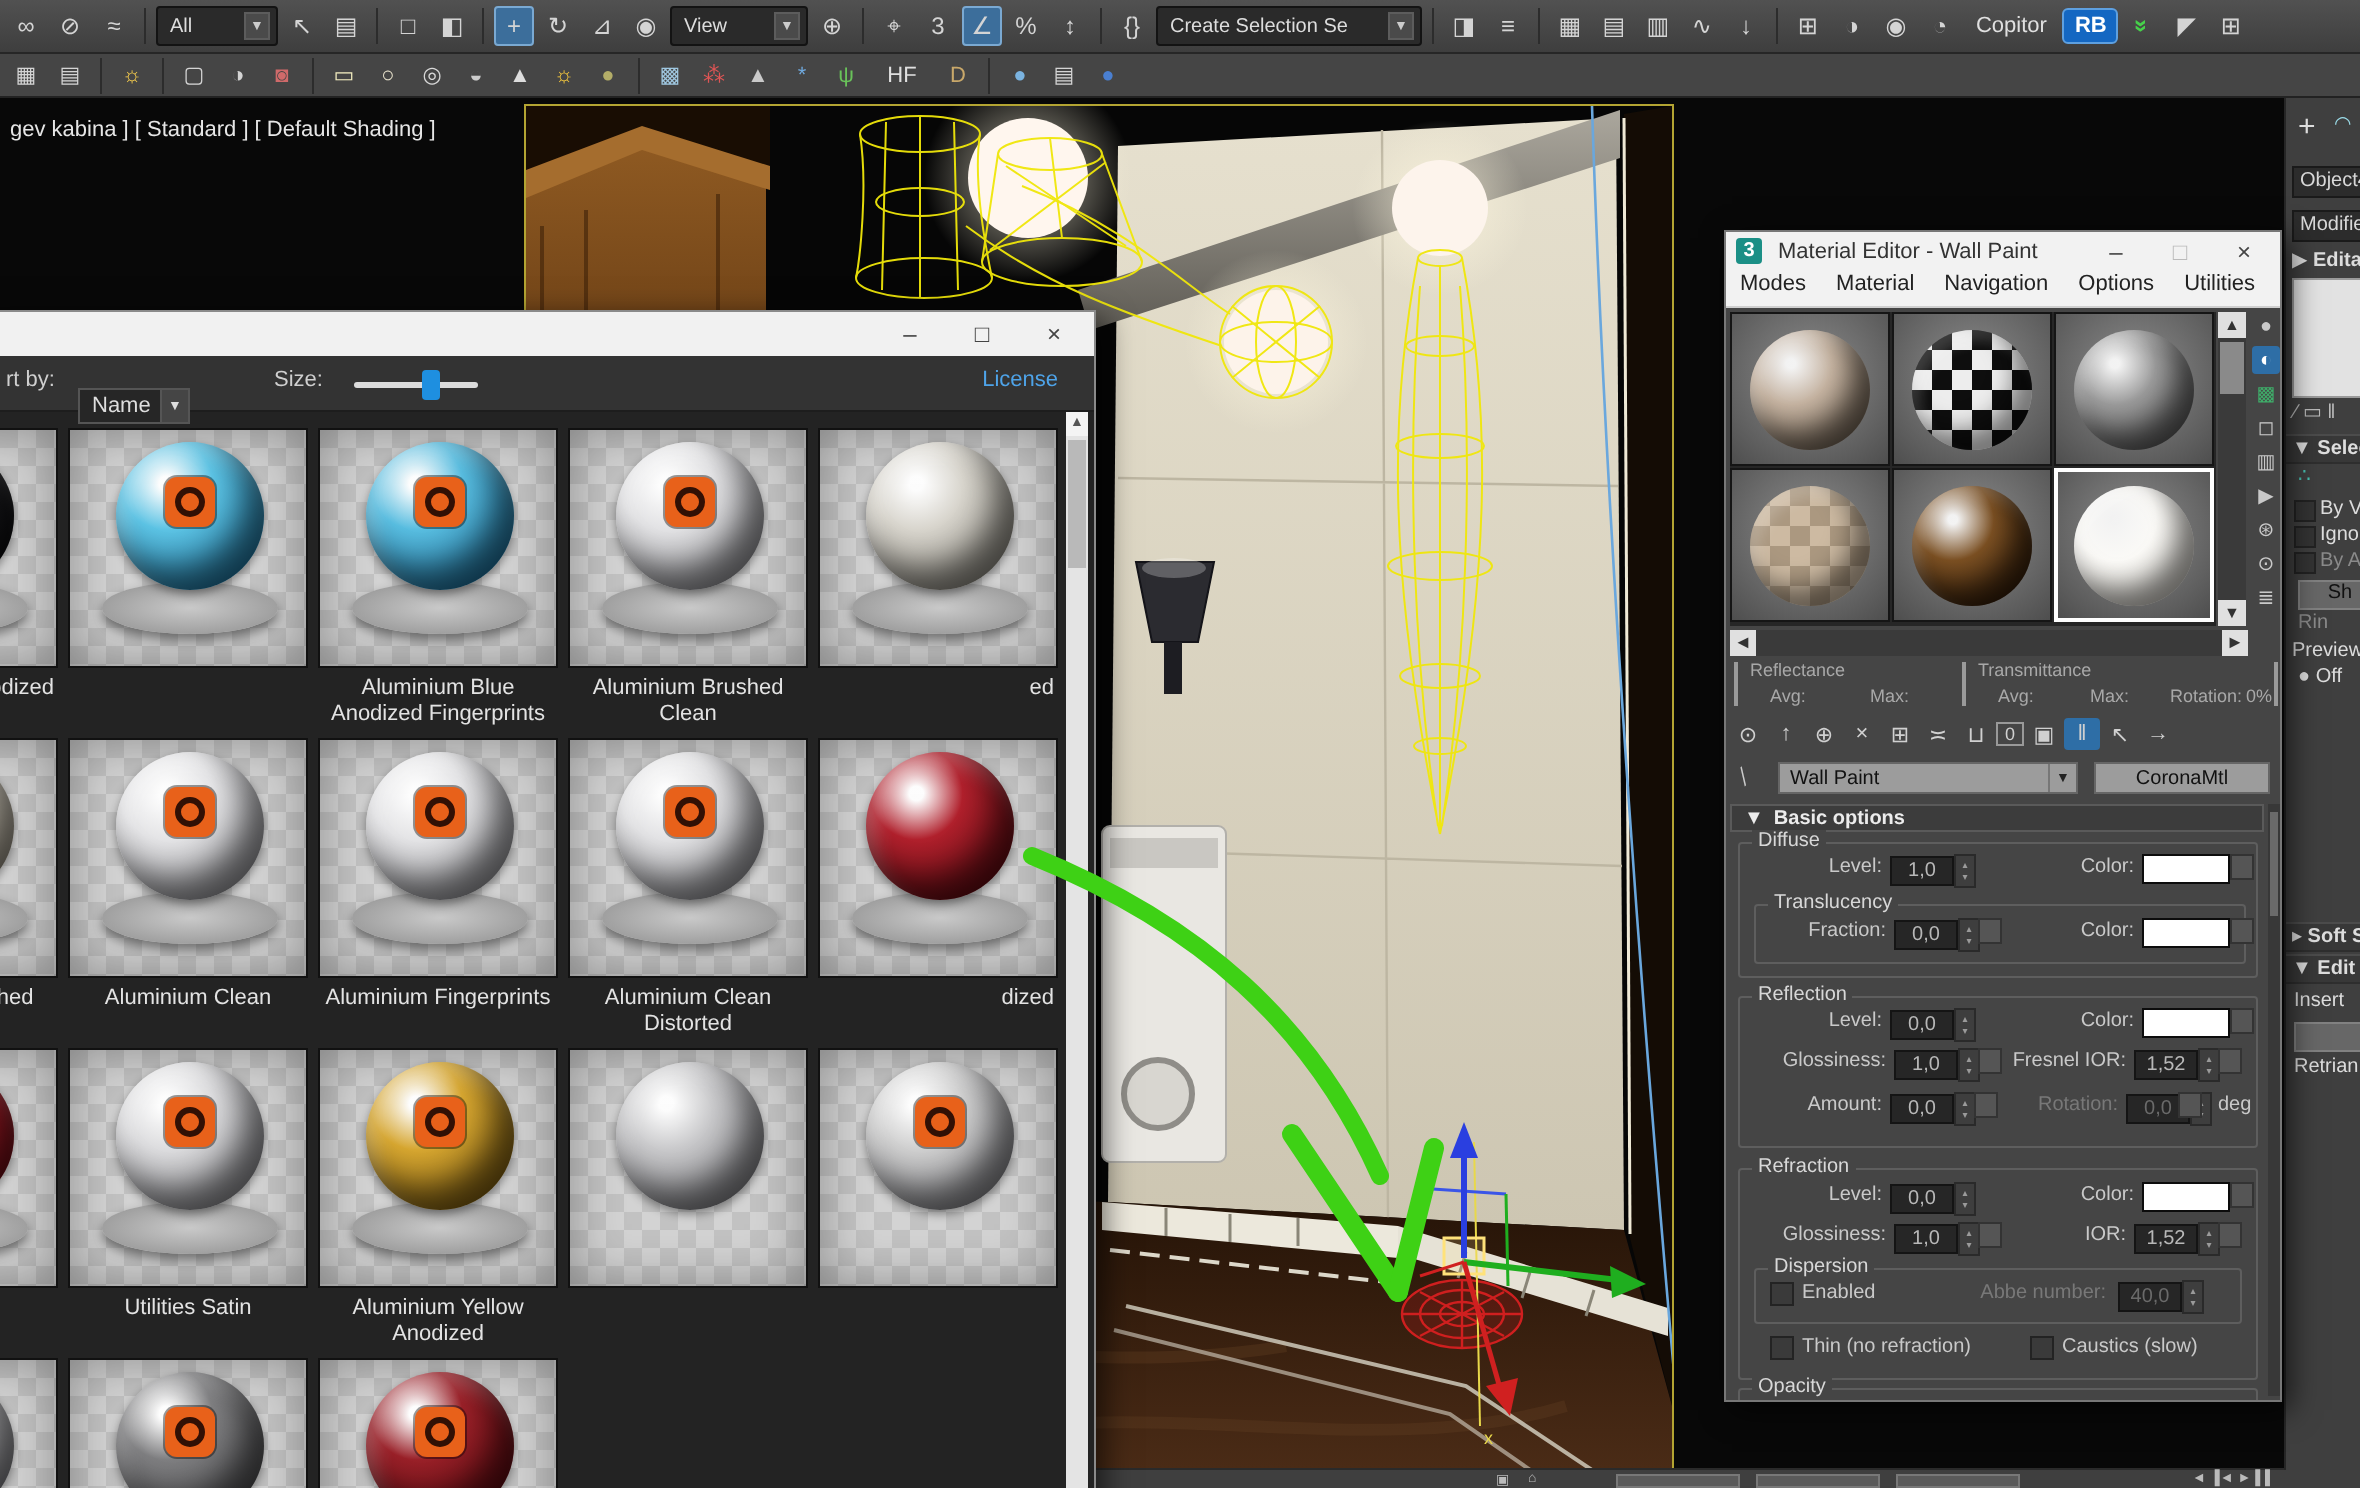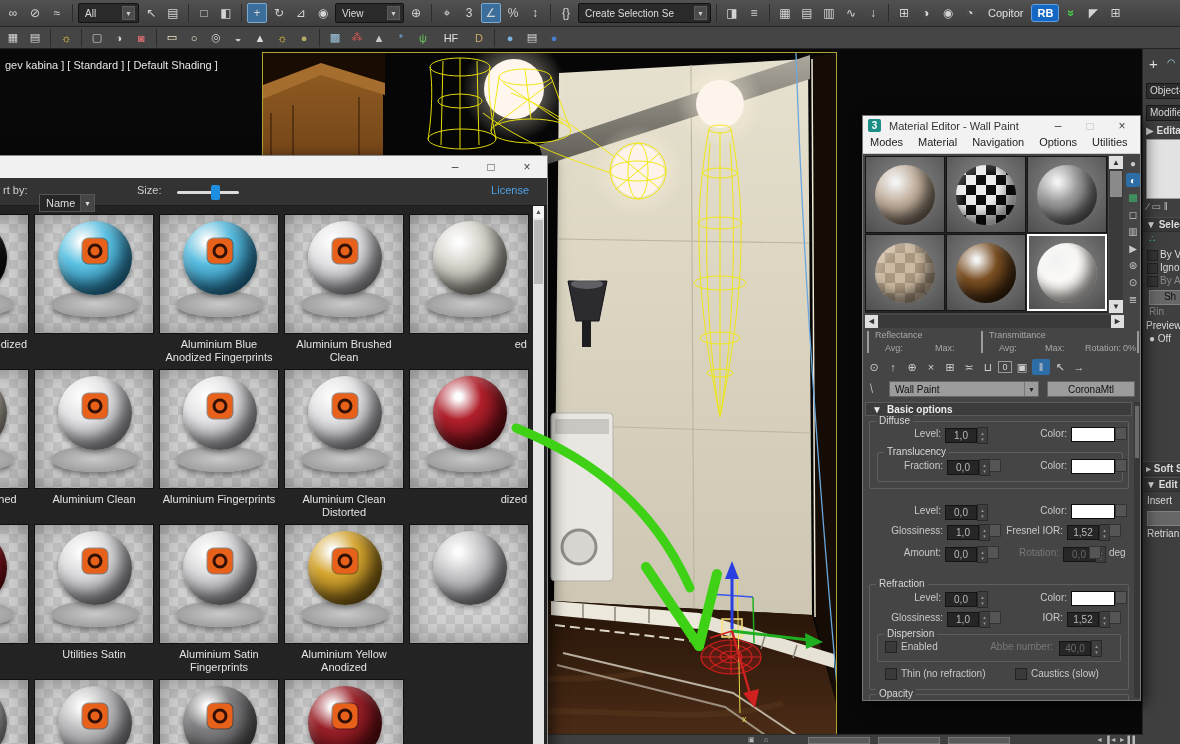--- a/index.html
+++ b/index.html
@@ -745,29 +745,20 @@
       <div class="card">
         <div class="thumb">
           <div class="plate"></div>
           <div class="ball" style="--c1: #dcdcde; --c2: #88888c;">
             <div class="logo"></div>
           </div>
         </div>
         <div class="cname">Utilities Satin</div>
       </div>
 
-      <div class="card">
-        <div class="thumb">
-          <div class="plate"></div>
-          <div class="ball" style="--c1: #dadadc; --c2: #86868a;">
-            <div class="logo"></div>
-          </div>
-        </div>
-        <div class="cname">Aluminium Satin Fingerprints</div>
-      </div>
 
       <div class="card">
         <div class="thumb">
           <div class="plate"></div>
           <div class="ball" style="--c1: #d6a630; --c2: #7a5a10;">
             <div class="logo"></div>
           </div>
         </div>
         <div class="cname">Aluminium Yellow Anodized</div>
       </div>
@@ -995,20 +986,23 @@
   <span class="plab" style="left:18px;top:344px;width:62px">Fraction:</span>
   <div class="spin" style="left:84px;top:343px">
       <span class="v">0,0</span>
       <span class="a">▴<br>▾</span>
     </div>
   <div class="mapbtn" style="left:126px;top:343px"></div>
   <span class="plab" style="left:156px;top:344px;width:48px">Color:</span>
   <div class="swatch" style="left:208px;top:343px"></div>
   <div class="mapbtn" style="left:252px;top:343px"></div>
 
+  <div class="gbox" style="left:6px;top:382px;width:258px;height:74px">
+    <span class="gtitle">Reflection</span>
+  </div>
   <span class="plab" style="left:18px;top:389px;width:60px">Level:</span>
   <div class="spin" style="left:82px;top:388px">
       <span class="v">0,0</span>
       <span class="a">▴<br>▾</span>
     </div>
   <span class="plab" style="left:156px;top:389px;width:48px">Color:</span>
   <div class="swatch" style="left:208px;top:388px"></div>
   <div class="mapbtn" style="left:252px;top:388px"></div>
   <span class="plab" style="left:18px;top:409px;width:62px">Glossiness:</span>
   <div class="spin" style="left:84px;top:408px">

